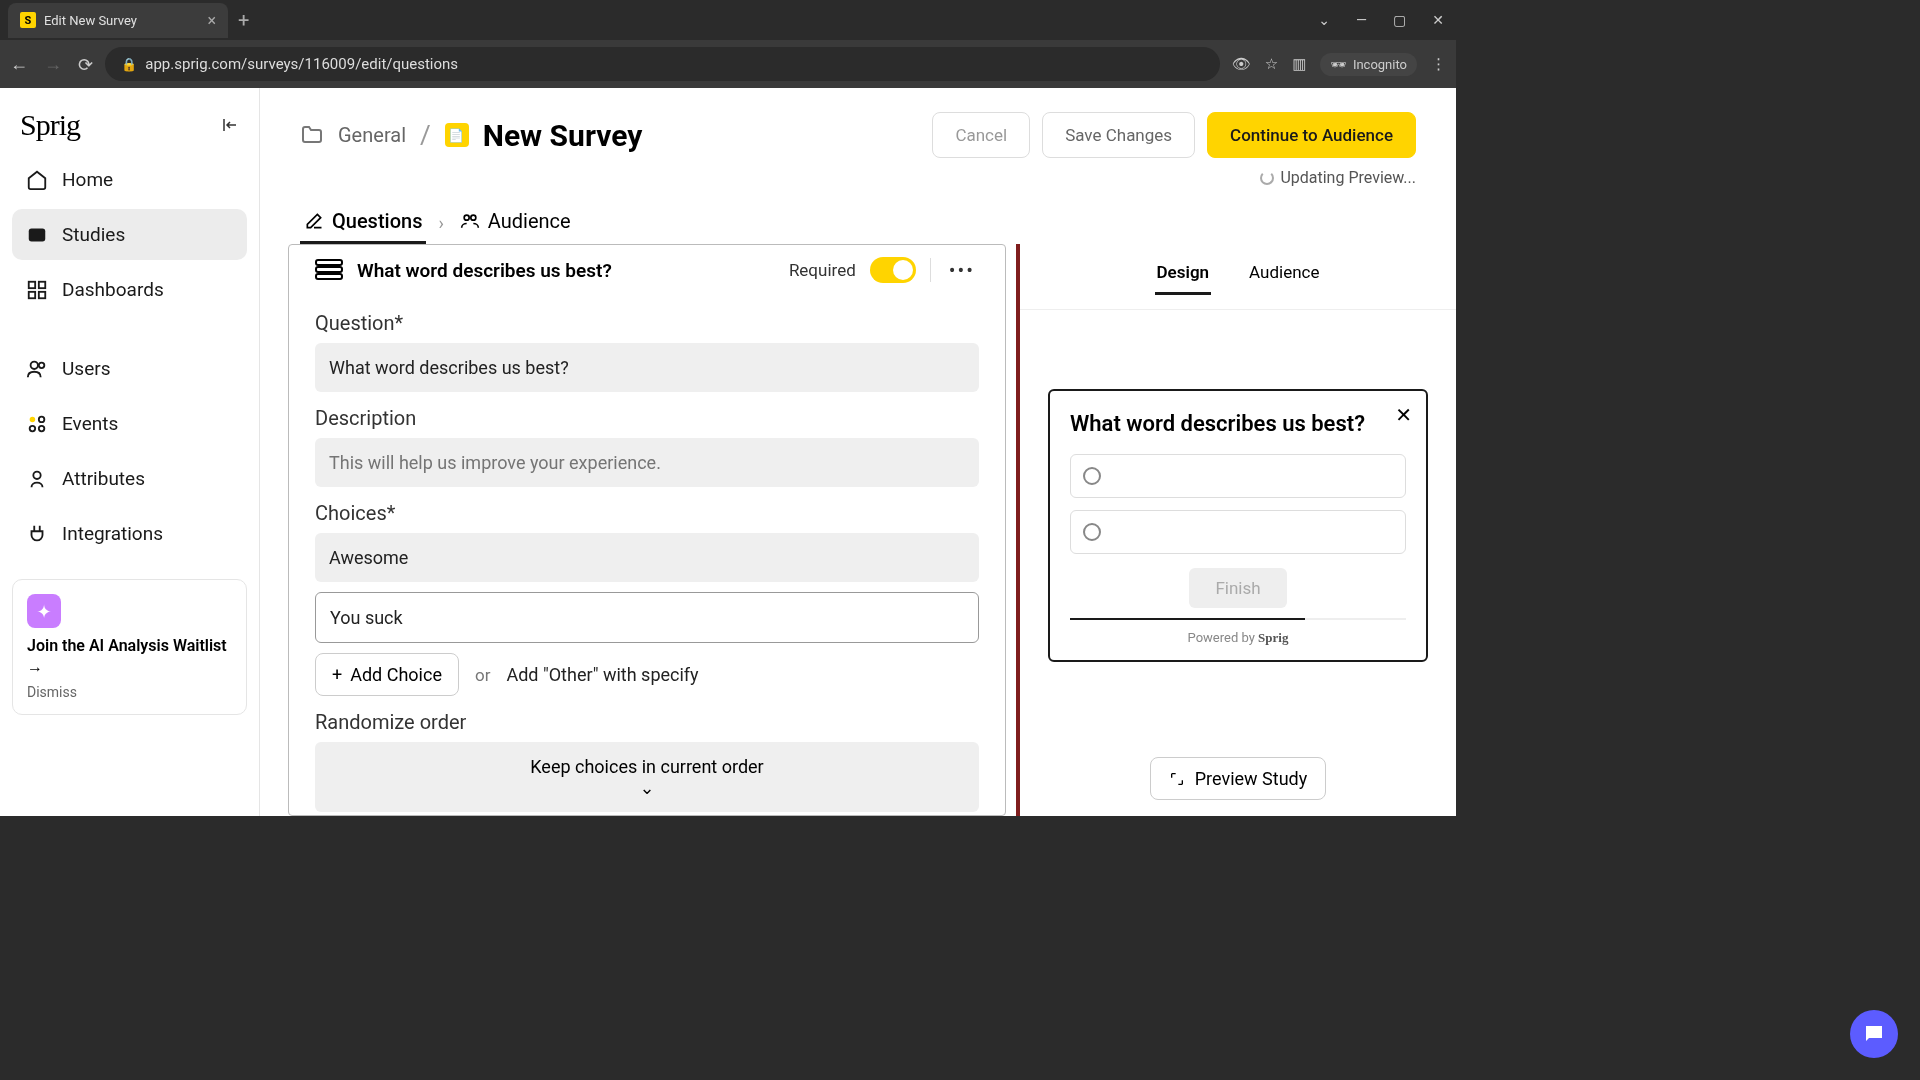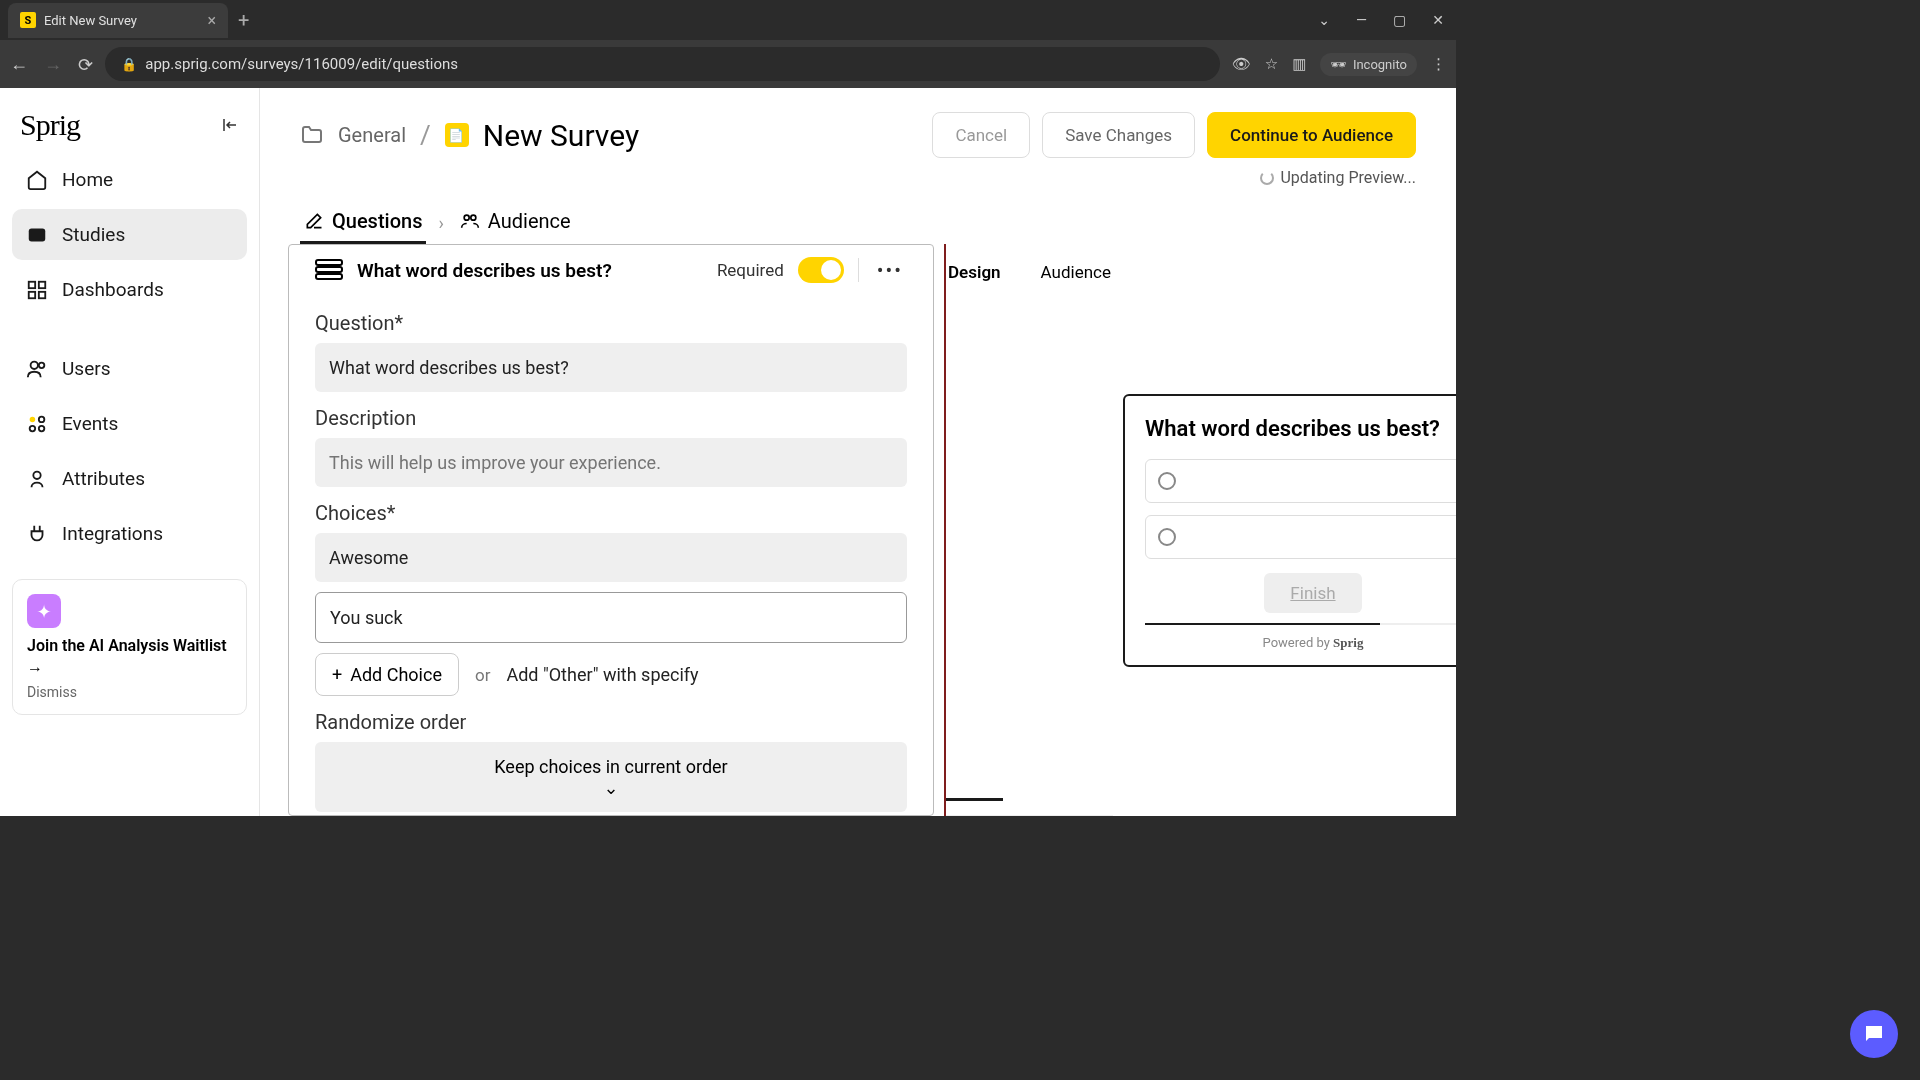--- a/index.html
+++ b/index.html
@@ -42,21 +42,21 @@
 .ai-card .ai-dismiss { color: #666; font-size: 14px; cursor: pointer; }
 
 
 .main { flex: 1; display: flex; flex-direction: column; overflow: hidden; }
 .header { padding: 24px 40px 0 40px; }
 .breadcrumb { display: flex; align-items: center; gap: 14px; }
 .folder-icon { font-size: 22px; color: #777; }
 .bc-folder { font-size: 20px; color: #666; }
 .bc-sep { color: #999; font-size: 26px; }
 .bc-file-icon { width: 24px; height: 24px; background: #ffd400; border-radius: 4px; display: flex; align-items: center; justify-content: center; font-size: 13px; }
-.bc-title { font-size: 30px; font-weight: 400; }
+.bc-title { font-size: 30px; font-weight: 700; }
 .header-actions { margin-left: auto; display: flex; gap: 12px; justify-content: center; }
 .btn { padding: 12px 22px; border-radius: 8px; font-size: 17px; border: 1px solid #ddd; background: #fff; cursor: pointer; color: #999; }
 .btn.save { color: #666; }
 .btn.primary { background: #ffd400; border-color: #ffd400; color: #1a1a1a; font-weight: 500; }
 .updating { text-align: right; padding: 10px 40px 0 0; color: #555; font-size: 16px; }
 .spinner { display: inline-block; width: 14px; height: 14px; border: 2px solid #aaa; border-top-color: transparent; border-radius: 50%; margin-right: 6px; vertical-align: -2px; }
 
 .tabs-row { display: flex; gap: 6px; padding: 14px 40px 0 40px; border-bottom: none; align-items: center; }
 .wiz-tab { display: flex; align-items: center; gap: 8px; font-size: 20px; padding: 8px 4px; border-bottom: 3px solid transparent; cursor: pointer; }
 .wiz-tab.active { border-bottom-color: #1a1a1a; font-weight: 500; }
@@ -80,31 +80,31 @@
 .text-input.placeholder { color: #888; }
 .text-input.outlined { background: #fff; border: 1px solid #999; }
 .choice-row { margin-bottom: 10px; }
 .add-row { display: flex; align-items: center; gap: 16px; margin-top: 6px; }
 .add-choice-btn { border: 1px solid #ccc; border-radius: 8px; padding: 10px 16px; font-size: 18px; background: #fff; display: flex; align-items: center; gap: 8px; cursor: pointer; }
 .or-txt { color: #777; font-size: 17px; }
 .add-other { font-size: 18px; color: #222; cursor: pointer; }
 .select-box { display: flex; align-items: center; justify-content: space-between; background: #efefef; border-radius: 6px; padding: 14px 14px; font-size: 18px; cursor: pointer; flex-direction: column; }
 
 
-.preview-col { width: 512px; border-left: 2px solid #7f1d1d; display: flex; flex-direction: row; }
+.preview-col { width: 440px; border-left: 4px solid #7f1d1d; display: flex; flex-direction: column; }
 .preview-tabs { display: flex; justify-content: center; gap: 36px; padding: 14px 0; border-bottom: 1px solid #eee; }
 .preview-tab { font-size: 17px; padding: 4px 2px 10px 2px; border-bottom: 3px solid transparent; cursor: pointer; }
 .preview-tab.active { border-bottom-color: #1a1a1a; font-weight: 600; }
 .preview-body { flex: 1; display: flex; align-items: center; justify-content: center; padding: 10px; }
 .survey-widget { border: 2px solid #1a1a1a; border-radius: 6px; width: 380px; padding: 20px 20px 14px 20px; position: relative; background: #fff; }
 .widget-close { position: absolute; right: 14px; top: 12px; font-size: 20px; cursor: pointer; }
 .widget-q { font-size: 22px; font-weight: 600; margin-bottom: 18px; padding-right: 20px; }
 .widget-option { border: 1px solid #ddd; border-radius: 6px; padding: 12px 12px; margin-bottom: 12px; display: flex; align-items: center; gap: 10px; cursor: pointer; }
 .radio-circle { width: 18px; height: 18px; border: 2px solid #888; border-radius: 50%; }
-.widget-btn { display: block; margin: 14px auto 10px auto; background: #eee; color: #aaa; border: none; border-radius: 6px; padding: 10px 26px; font-size: 17px; text-decoration: underline; }
+.widget-btn { display: block; margin: 14px auto 10px auto; background: #eee; color: #aaa; border: none; border-radius: 6px; padding: 10px 26px; font-size: 17px; }
 .widget-progress { height: 2px; background: #eee; margin: 6px 0 10px 0; position: relative; }
 .widget-progress::before { content: ''; position: absolute; left: 0; top: 0; height: 2px; width: 70%; background: #1a1a1a; }
 .widget-powered { text-align: center; font-size: 13px; color: #888; }
 .widget-powered b { font-family: Georgia, serif; color: #555; font-weight: 600; }
 
 .preview-footer { padding: 16px; text-align: center; }
 .preview-study-btn { border: 1px solid #ccc; background: #fff; border-radius: 8px; padding: 10px 18px; font-size: 18px; display: inline-flex; align-items: center; gap: 10px; cursor: pointer; }
 
 .chat-bubble { position: fixed; right: 22px; bottom: 22px; width: 48px; height: 48px; background: #5c5cff; border-radius: 50%; display: flex; align-items: center; justify-content: center; color: #fff; font-size: 22px; cursor: pointer; }
 

